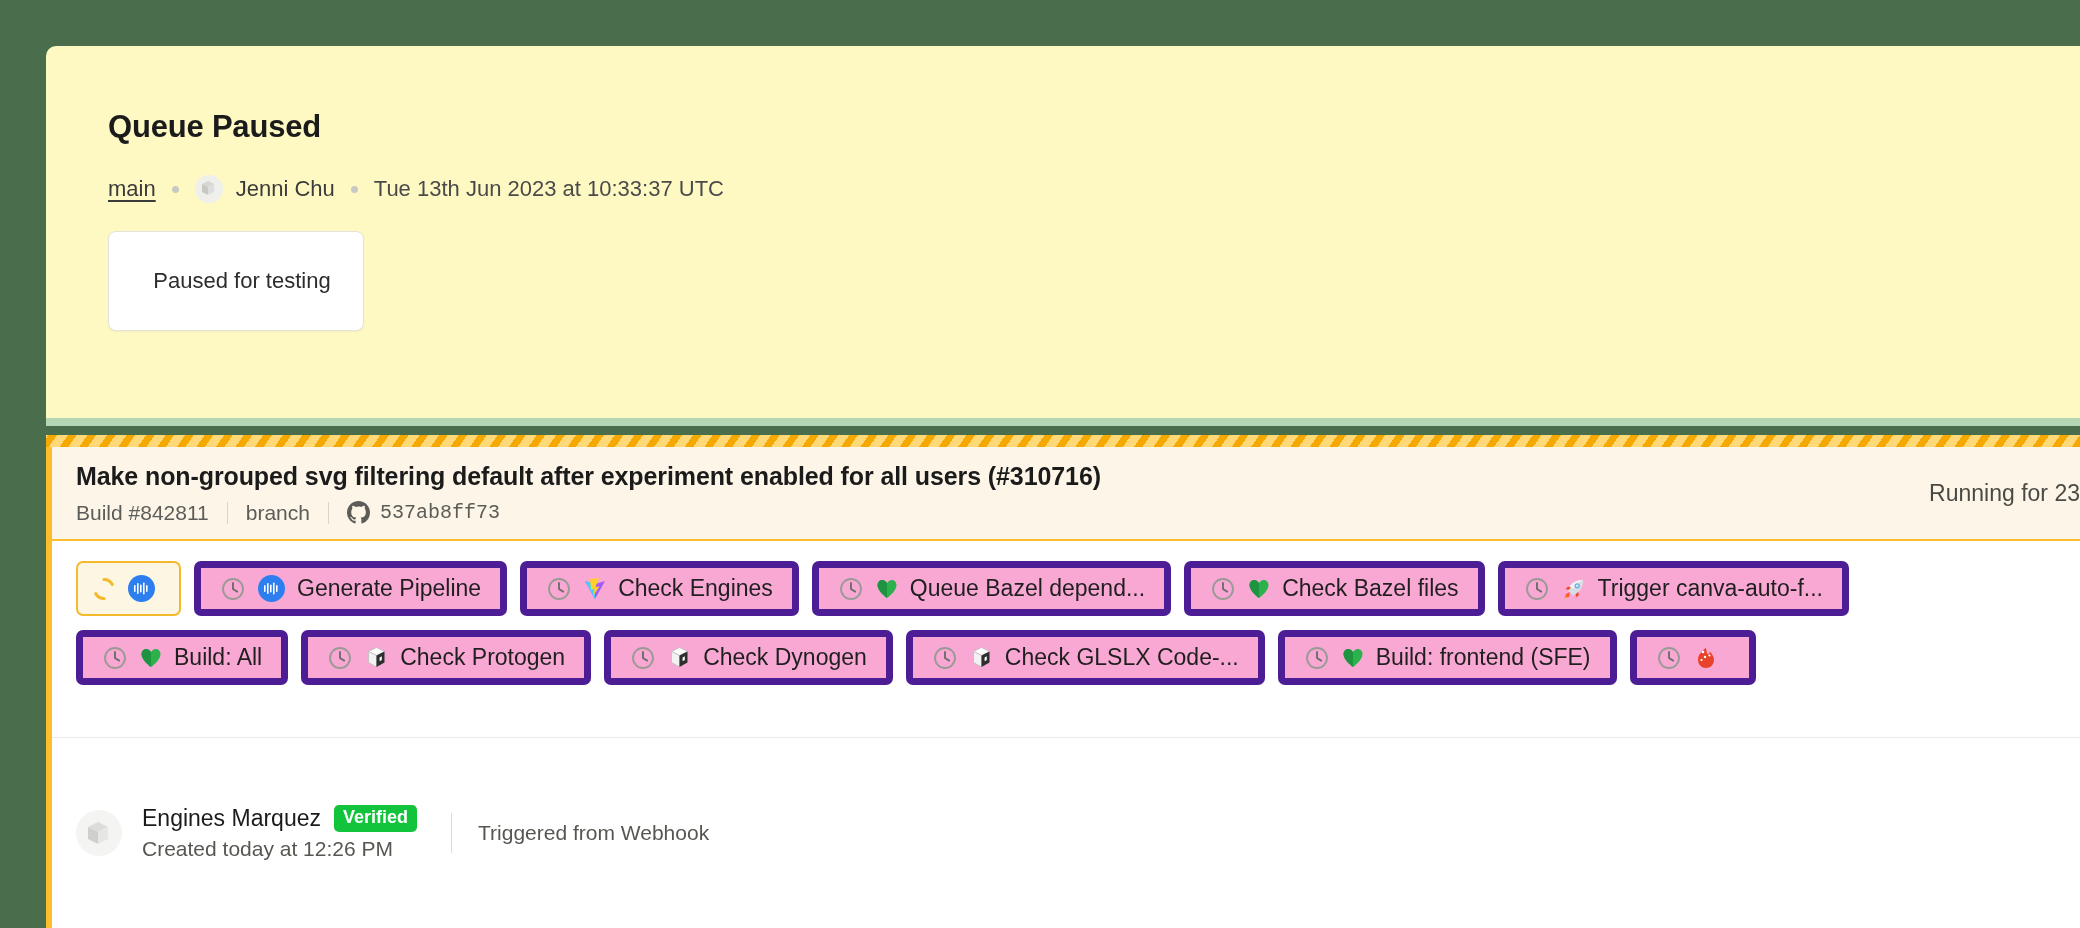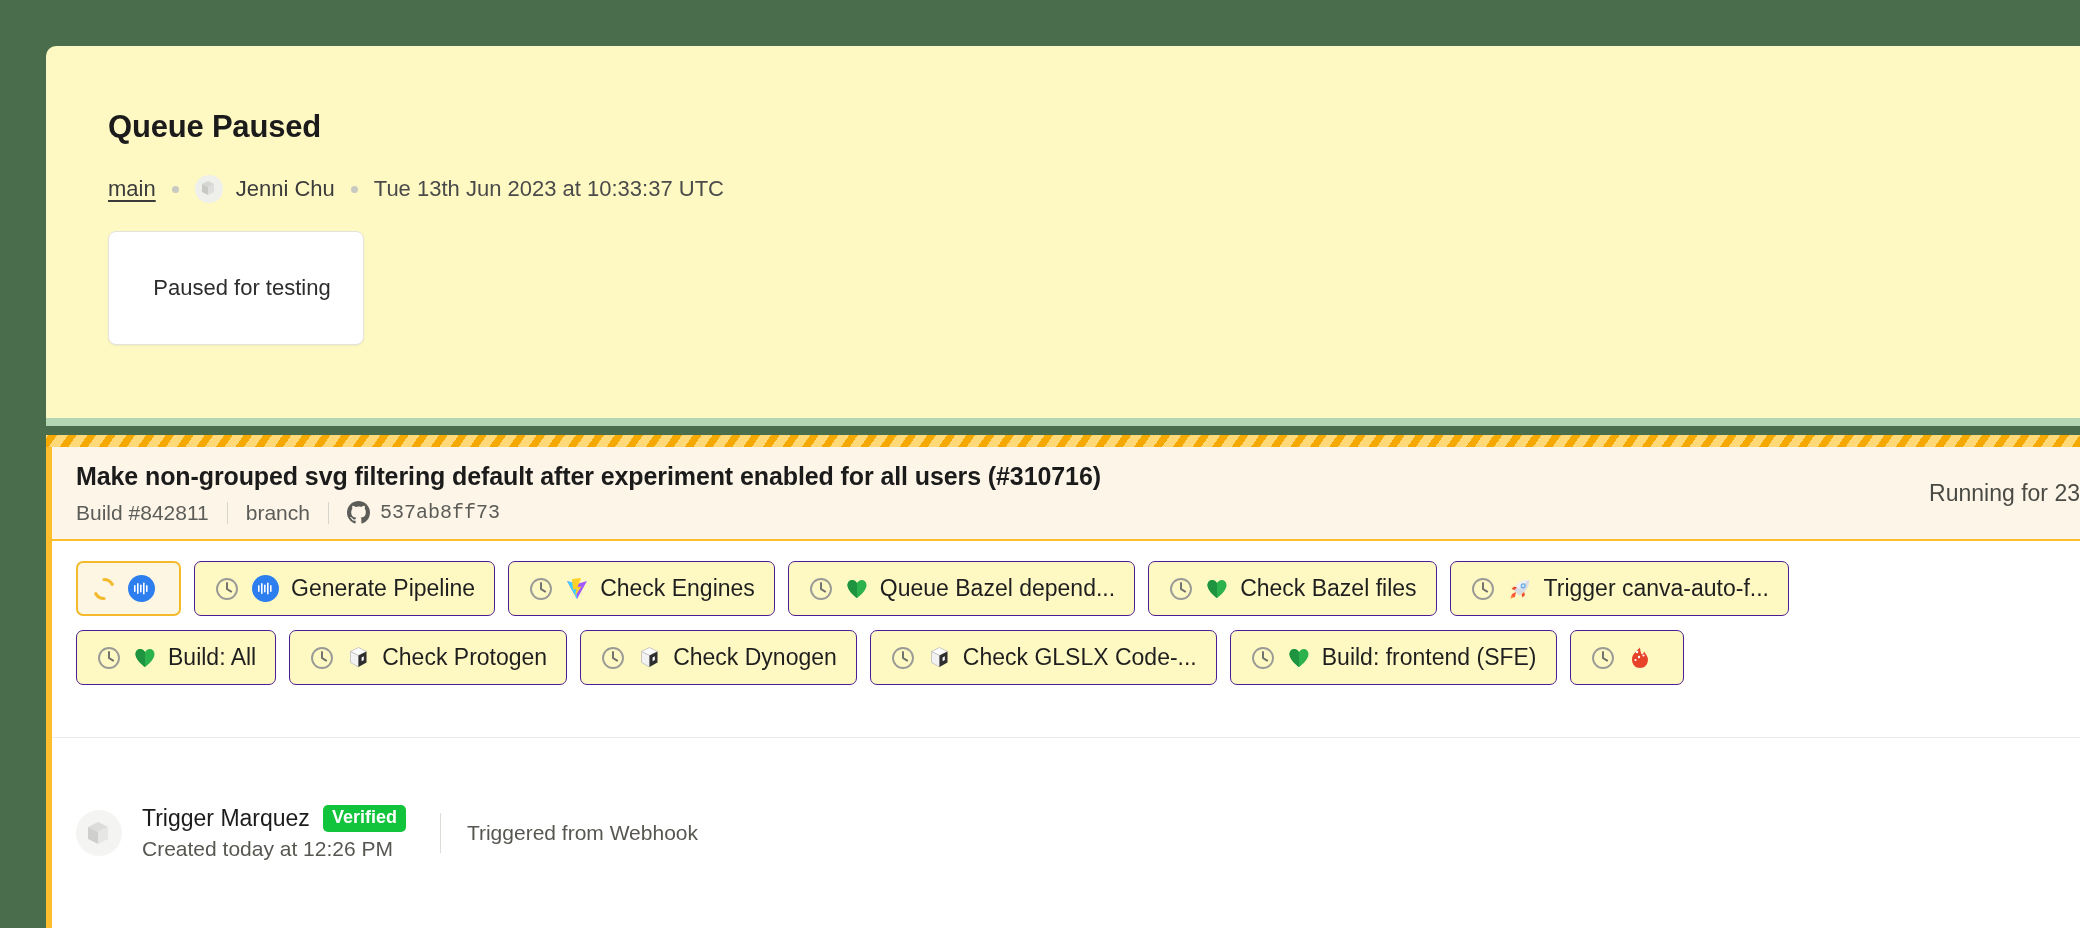--- a/index.html
+++ b/index.html
@@ -69,21 +69,21 @@
     position: relative;
     overflow: hidden;
   }
   .queue-avatar svg { position: absolute; left: 5px; top: 6px; }
   .queue-user { color: #3b3b3b; }
   .queue-date { color: #4a4a4a; }
 
   .paused-box {
     margin-top: 28px;
     width: 256px;
-    height: 114px;
+    height: 100px;
     background: #ffffff;
     border: 1px solid #e3e2dd;
     border-radius: 8px;
     box-shadow: 0 1px 2px rgba(0,0,0,0.05);
     display: flex;
     align-items: center;
     justify-content: center;
     font-size: 22px;
     color: #2d2d2d;
     padding-left: 12px;
@@ -183,22 +183,22 @@
     gap: 13px;
     margin-bottom: 14px;
     flex-wrap: nowrap;
   }
   .pill {
     display: flex;
     align-items: center;
     gap: 12px;
     height: 55px;
     padding: 16px 19px;
-    background: #fef9c3;
-    border: 1px solid #4c1d95;
+    background: #f9a8d4;
+    border: 7px solid #4c1d95;
     border-radius: 7px;
     font-size: 23px;
     color: #1f1f1f;
     white-space: nowrap;
     flex: none;
   }
   .pill.running {
     background: #fdf6e3;
     border: 2px solid #f5b92c;
     padding: 0 13px;
@@ -570,21 +570,21 @@
     <div class="footer-row">
       <span class="footer-avatar">
         <svg width="28" height="24" viewBox="0 0 28 24">
           <path d="M3 5 L13 0 L23 5 L13 10 Z" fill="#dcdcda"></path>
           <path d="M3 5 L3 17 L13 22 L13 10 Z" fill="#cfcfcd"></path>
           <path d="M23 5 L23 17 L13 22 L13 10 Z" fill="#e6e6e4"></path>
         </svg>
       </span>
       <div class="footer-main">
         <div class="footer-name-line">
-          <span class="footer-name">Trigger Marquez</span>
+          <span class="footer-name">Engines Marquez</span>
           <span class="verified-badge">Verified</span>
         </div>
         <div class="footer-created">Created today at 12:26 PM</div>
       </div>
       <span class="footer-divider"></span>
       <span class="footer-trigger">Triggered from Webhook</span>
     </div>
 
   </div>
 </div>

